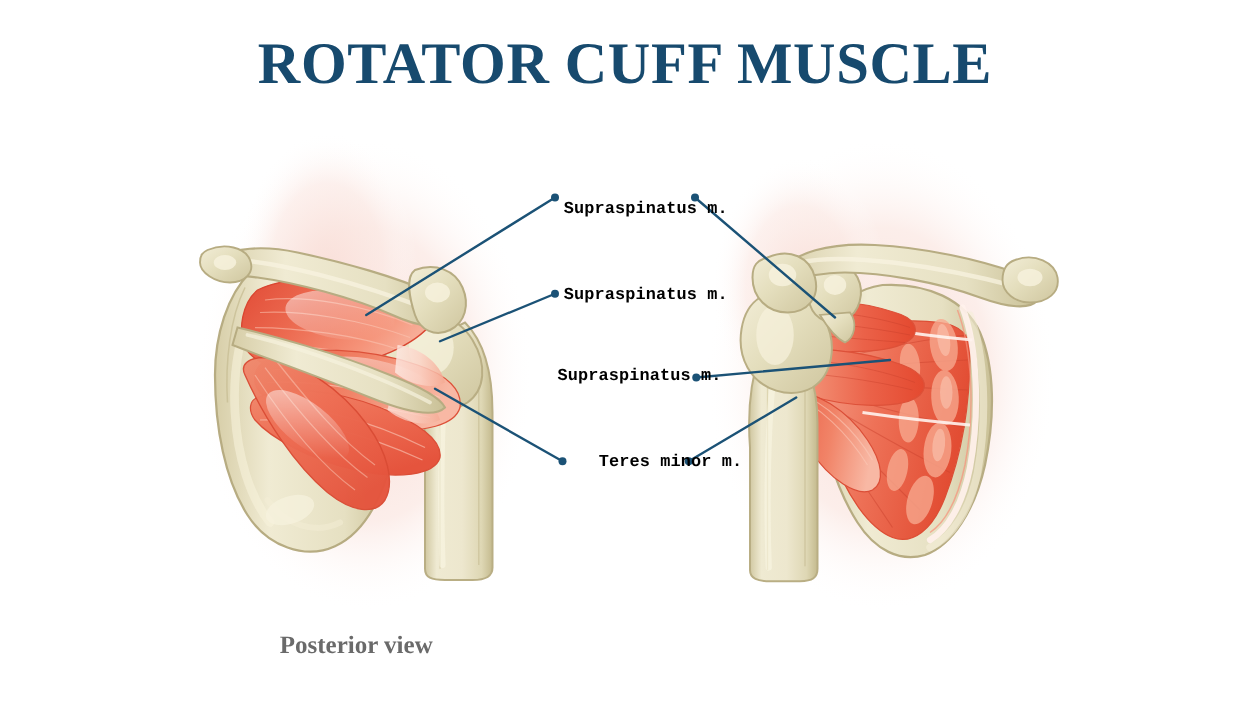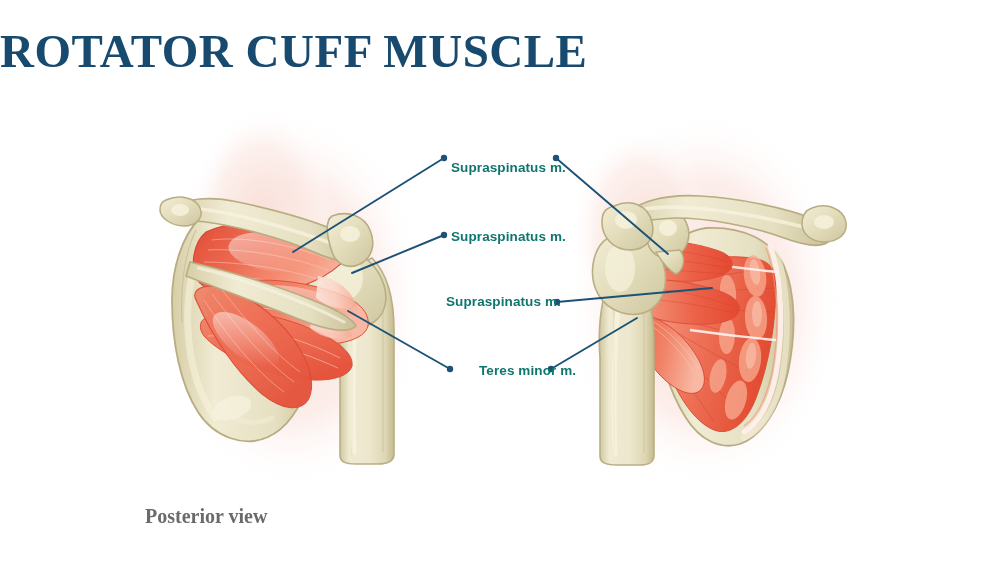--- a/index.html
+++ b/index.html
@@ -18,47 +18,47 @@
     position: absolute;
     inset: 0;
     width: 1000px;
     height: 563px;
   }
   #title {
     position: absolute;
     top: 28px;
     left: 0;
     width: 1000px;
-    text-align: left;
+    text-align: center;
     font-family: "Liberation Serif", serif;
     font-weight: bold;
     font-size: 47px;
     letter-spacing: 0.5px;
     color: #174A6E;
     line-height: 1;
     white-space: nowrap;
   }
   .caption {
     position: absolute;
     font-family: "Liberation Serif", serif;
     font-weight: bold;
     font-size: 20px;
     color: #6A6A6A;
-    text-align: left;
+    text-align: center;
     white-space: nowrap;
   }
   #caption-posterior { top: 505px; left: 145px; width: 280px; }
   #caption-anterior  { top: 505px; left: 575px; width: 280px; }
 
   .lbl {
     position: absolute;
-    font-family: Liberation Sans, sans-serif;
+    font-family: Liberation Mono, monospace;
     font-weight: bold;
     font-size: 13.5px;
-    color: #0f766e;
+    color: #000000;
     white-space: nowrap;
     letter-spacing: 0.1px;
   }
   #lbl-supraspinatus { left: 451px; top: 160px; }
   #lbl-infraspinatus { left: 451px; top: 229px; }
   #lbl-subscapularis { left: 446px; top: 294px; }
   #lbl-teresminor    { left: 479px; top: 363px; }
 
   svg { display: block; }
   .vecwrap { position: absolute; left: 0; top: 0; }

